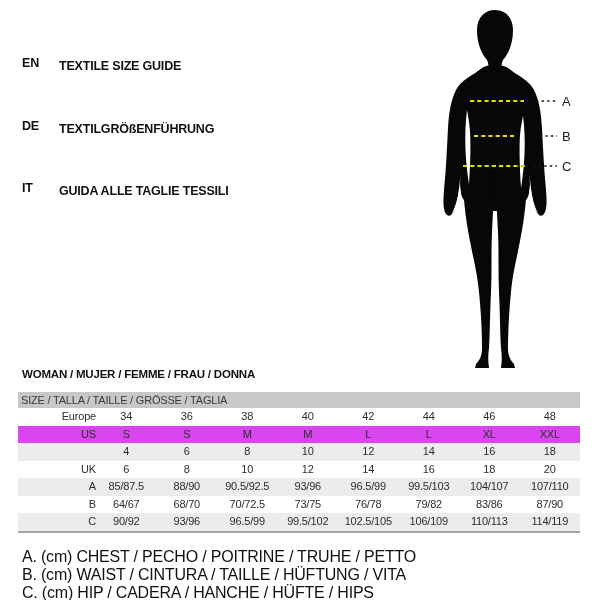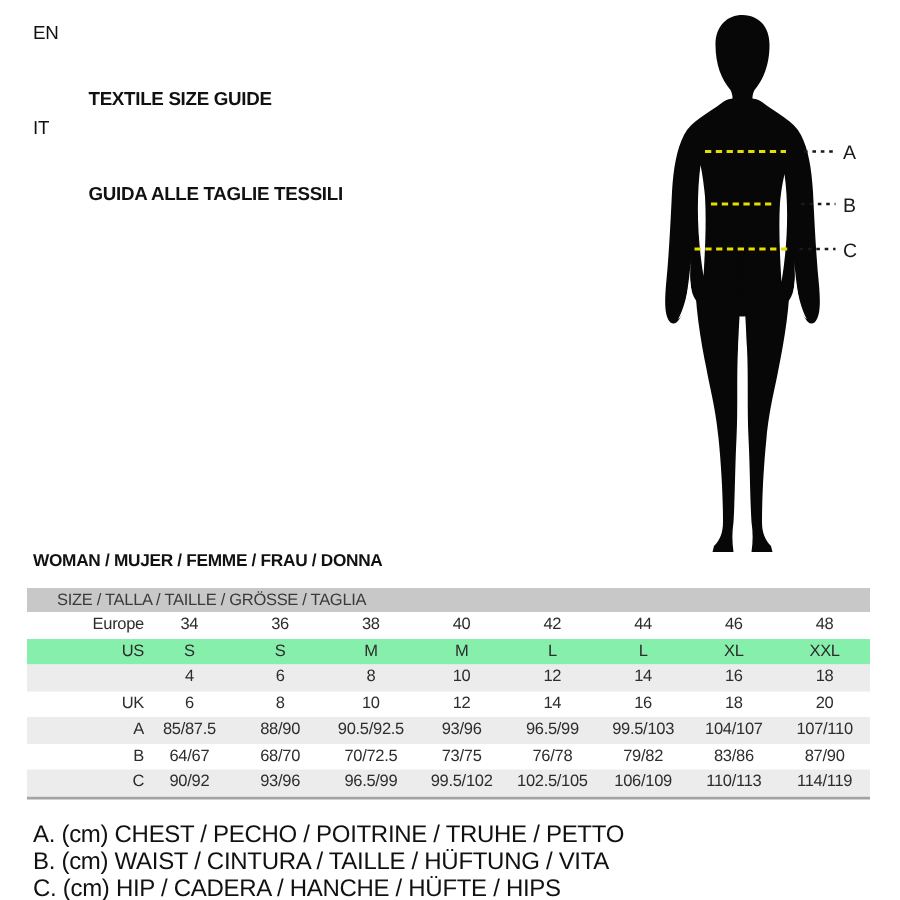--- a/index.html
+++ b/index.html
@@ -3,45 +3,49 @@
 <meta charset="utf-8">
 <style>
   html,body{margin:0;padding:0;background:#ffffff;}
   .sheet{
     position:relative;width:600px;height:600px;background:#ffffff;overflow:hidden;
     font-family:"Liberation Sans","DejaVu Sans",sans-serif;color:#111;
   }
   
   .lang-block{position:absolute;top:13px;left:22px;}
   .lang-row{display:flex;line-height:18.6px;}
-  .lang-code{width:37px;font-size:12.5px;font-weight:normal;letter-spacing:-0.2px;}
+  .lang-code{width:37px;font-size:12.5px;font-weight:bold;letter-spacing:-0.2px;margin-top:41px;}
   .lang-text{font-size:12.5px;font-weight:bold;letter-spacing:-0.2px;white-space:nowrap;margin-top:44px;}
   
   .figure-wrap{position:absolute;left:430px;top:0;width:170px;height:380px;}
   
   .woman-line{position:absolute;left:22px;top:368px;font-size:11.5px;font-weight:bold;letter-spacing:-0.2px;}
   
   .size-table{position:absolute;left:18px;top:392px;width:562px;border-bottom:2px solid #a3a3a3;}
-  .thead{height:16px;line-height:16px;font-size:11px;color:#3a3a3a;padding-left:20px;letter-spacing:-0.2px;}
+  .thead{height:16px;line-height:16px;font-size:11px;color:#3a3a3a;padding-left:3px;letter-spacing:-0.2px;}
   .trow{display:flex;height:17.5px;line-height:17.5px;font-size:11px;color:#2d2d2d;}
   .tcell{width:60.5px;text-align:center;letter-spacing:-0.2px;white-space:nowrap;}
   .tcell.label{width:73px;text-align:right;padding-left:5px;}
   
   .legend{position:absolute;left:22px;top:548px;}
   .legend-line{font-size:16px;font-weight:normal;line-height:18.2px;letter-spacing:-0.2px;white-space:nowrap;}
 </style>
 </head>
 <body>
 
 <div class="sheet">
 
   <div class="lang-block">
       <div class="lang-row">
         <span class="lang-code">EN</span>
         <span class="lang-text">TEXTILE SIZE GUIDE</span>
+      </div>
+      <div class="lang-row">
+        <span class="lang-code">DE</span>
+        <span class="lang-text">TEXTILGRÖßENFÜHRUNG</span>
       </div>
       <div class="lang-row">
         <span class="lang-code">IT</span>
         <span class="lang-text">GUIDA ALLE TAGLIE TESSILI</span>
       </div>
     </div>
 
   <div class="figure-wrap">
     <svg width="170" height="380" viewBox="0 0 170 380">
 
@@ -99,21 +103,21 @@
           <div class="tcell label">Europe</div>
           <div class="tcell">34</div>
           <div class="tcell">36</div>
           <div class="tcell">38</div>
           <div class="tcell">40</div>
           <div class="tcell">42</div>
           <div class="tcell">44</div>
           <div class="tcell">46</div>
           <div class="tcell">48</div>
         </div>
-        <div class="trow shaded" style="background: #86efac;">
+        <div class="trow shaded" style="background: #d946ef;">
           <div class="tcell label">US</div>
           <div class="tcell">S</div>
           <div class="tcell">S</div>
           <div class="tcell">M</div>
           <div class="tcell">M</div>
           <div class="tcell">L</div>
           <div class="tcell">L</div>
           <div class="tcell">XL</div>
           <div class="tcell">XXL</div>
         </div>

